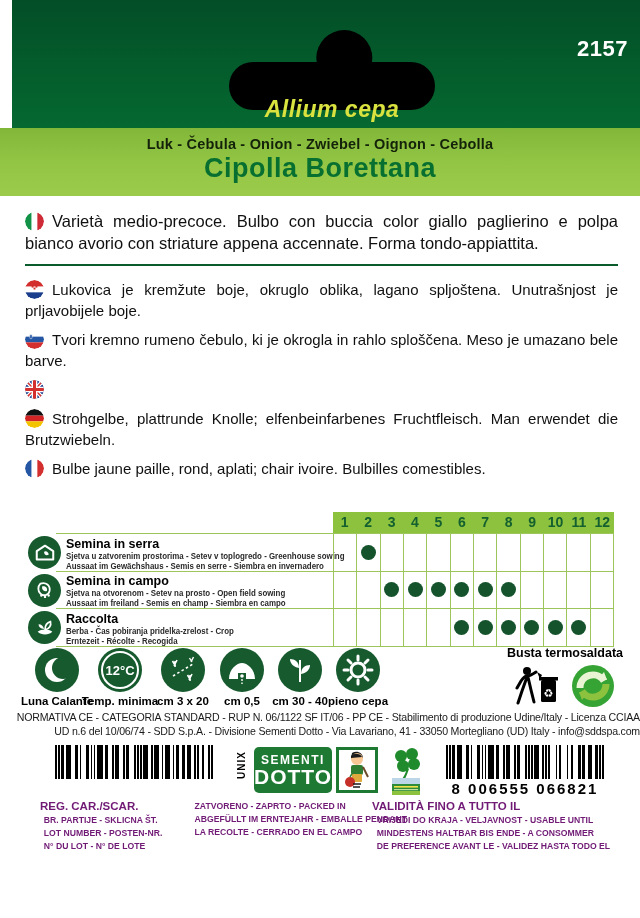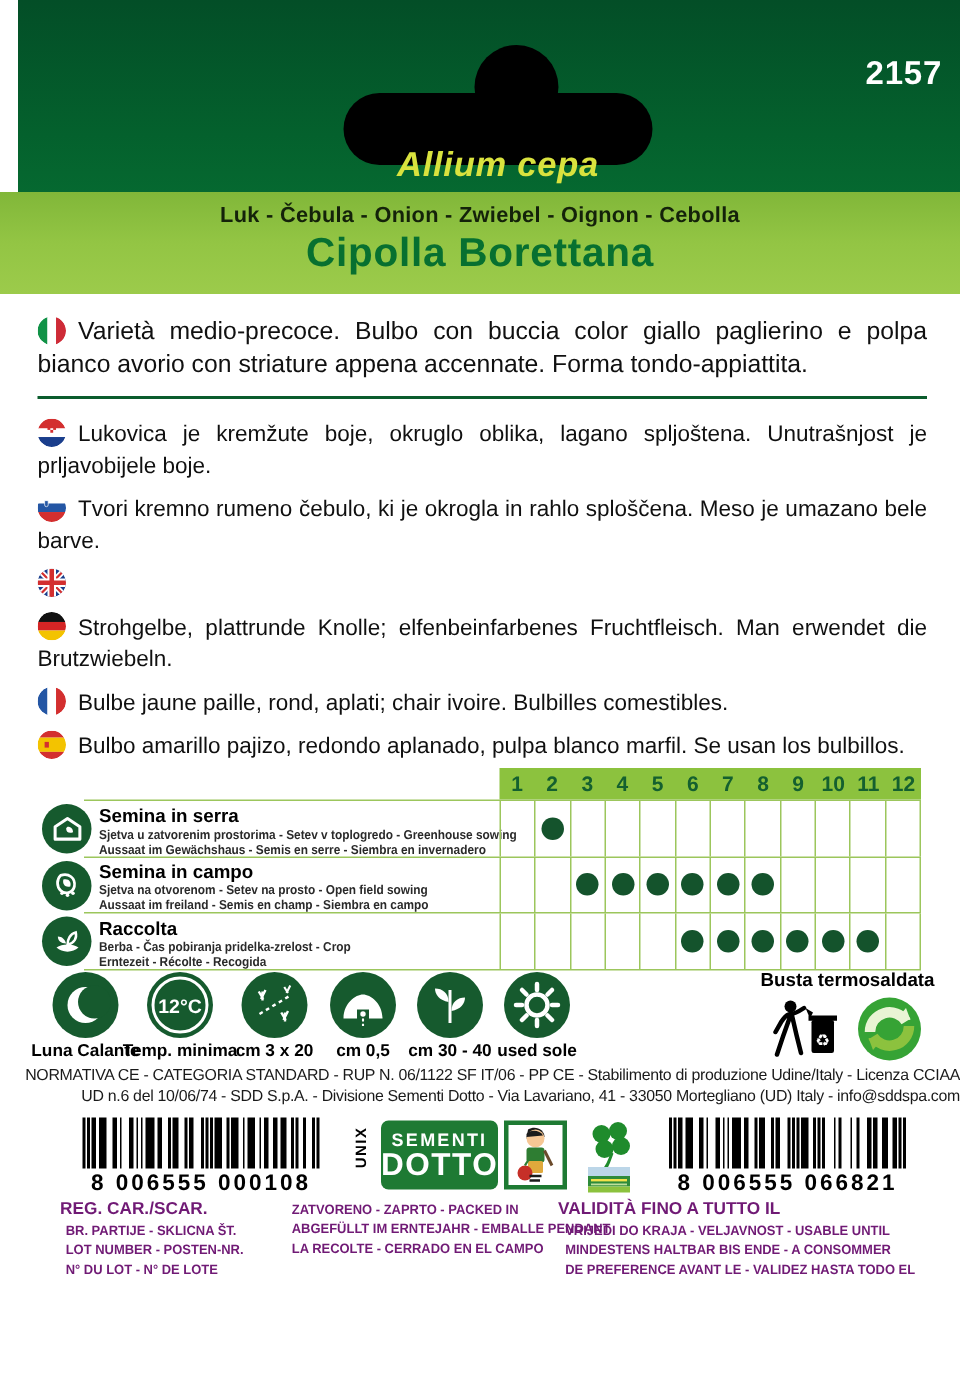--- a/index.html
+++ b/index.html
@@ -182,33 +182,20 @@
     <span class="flag"><svg width="19" height="19" viewBox="0 0 20 20">
           <clipPath id="c6">
             <circle cx="10" cy="10" r="10"></circle>
           </clipPath>
           <g clip-path="url(#c6)">
             <rect width="7" height="20" fill="#2456a4"></rect>
             <rect x="7" width="6" height="20" fill="#fff"></rect>
             <rect x="13" width="7" height="20" fill="#d32f2f"></rect>
           </g>
         </svg></span><span>Bulbe jaune paille, rond, aplati; chair ivoire. Bulbilles comestibles.</span>
-  </div>
-  <div class="desc">
-    <span class="flag"><svg width="19" height="19" viewBox="0 0 20 20">
-          <clipPath id="c7">
-            <circle cx="10" cy="10" r="10"></circle>
-          </clipPath>
-          <g clip-path="url(#c7)">
-            <rect width="20" height="5" fill="#d32f2f"></rect>
-            <rect y="5" width="20" height="10" fill="#f3c300"></rect>
-            <rect y="15" width="20" height="5" fill="#d32f2f"></rect>
-            <rect x="5" y="8" width="3" height="4" fill="#d32f2f"></rect>
-          </g>
-        </svg></span><span>Bulbo amarillo pajizo, redondo aplanado, pulpa blanco marfil. Se usan los bulbillos.</span>
   </div>
 </div>
 
 <div class="calendar">
   <div class="cal-months">
       <span>1</span>
       <span>2</span>
       <span>3</span>
       <span>4</span>
       <span>5</span>
@@ -393,21 +380,21 @@
           <path d="M17 27 v4"></path>
           <path d="M3 17 h4"></path>
           <path d="M27 17 h4"></path>
           <path d="M7 7 l3 3"></path>
           <path d="M24 24 l3 3"></path>
           <path d="M27 7 l-3 3"></path>
           <path d="M10 24 l-3 3"></path>
         </g>
       </svg>
   </div>
-  <div class="cult-caption">used sole</div>
+  <div class="cult-caption">pieno cepa</div>
 </div>
 
 <div class="pack">
   <div class="pack-label">Busta termosaldata</div>
   <div class="pack-icons">
     <span>
       <svg width="46" height="44" viewBox="0 0 46 44">
           <circle cx="12" cy="7" r="4" fill="#000"></circle>
           <path d="M12 12 c-2 0 -4 2 -6 5 l-4 7 M12 12 c3 0 6 -2 9 -4 M12 13 l-5 14 l-4 12 M13 13 l3 13 l3 12" stroke="#000" stroke-width="3" fill="none" stroke-linecap="round"></path>
           <rect x="26" y="16" width="15" height="22" rx="1.5" fill="#000"></rect>
@@ -492,21 +479,20 @@
       <span class="b" style="width: 1.55px;"></span>
       <span class="g" style="width: 1.55px;"></span>
       <span class="b" style="width: 1.55px;"></span>
       <span class="g" style="width: 3.1px;"></span>
       <span class="b" style="width: 1.55px;"></span>
       <span class="g" style="width: 4.65px;"></span>
       <span class="b" style="width: 1.55px;"></span>
       <span class="g" style="width: 1.55px;"></span>
       <span class="b" style="width: 1.55px;"></span>
     </div>
-  <div class="bc-digits">8 006555 000108</div>
 </div>
 <div class="unix">UNIX</div>
 <div class="logo">
   <div class="logo-top">SEMENTI</div>
   <div class="logo-bottom">DOTTO</div>
 </div>
 <div class="mascot">
   <svg width="34" height="40" viewBox="0 0 34 40">
       <path d="M12 3 c5 -3 11 0 11 5 l-12 1 z" fill="#1b1b1b"></path>
       <circle cx="17" cy="9" r="6" fill="#f6c795"></circle>

